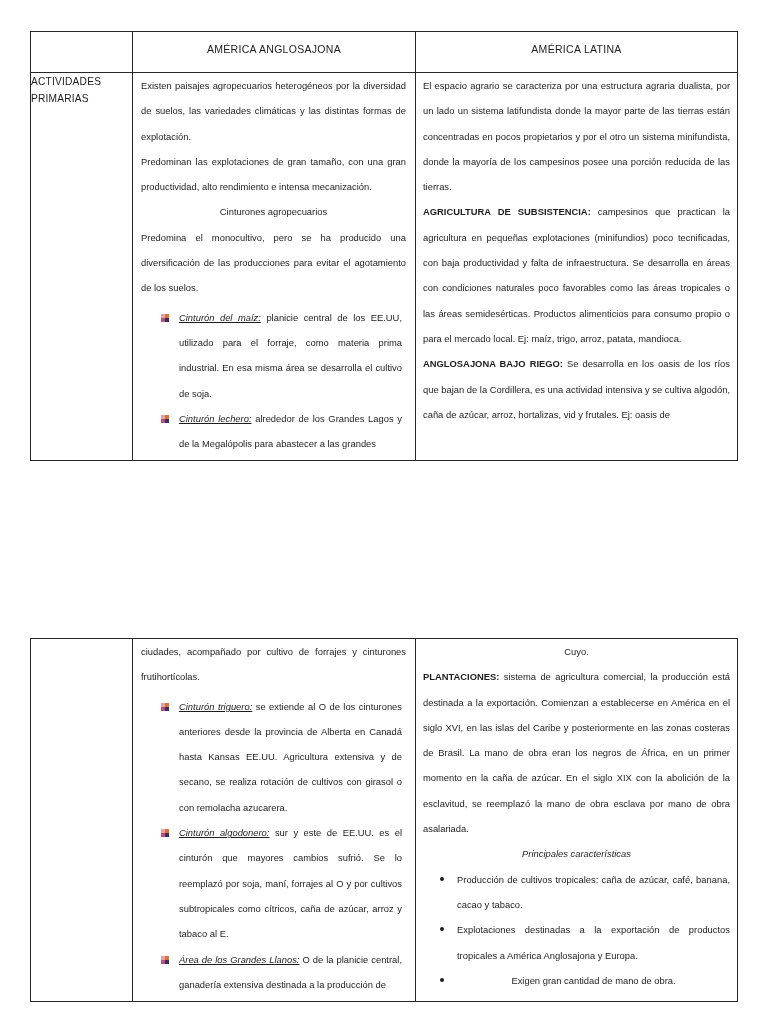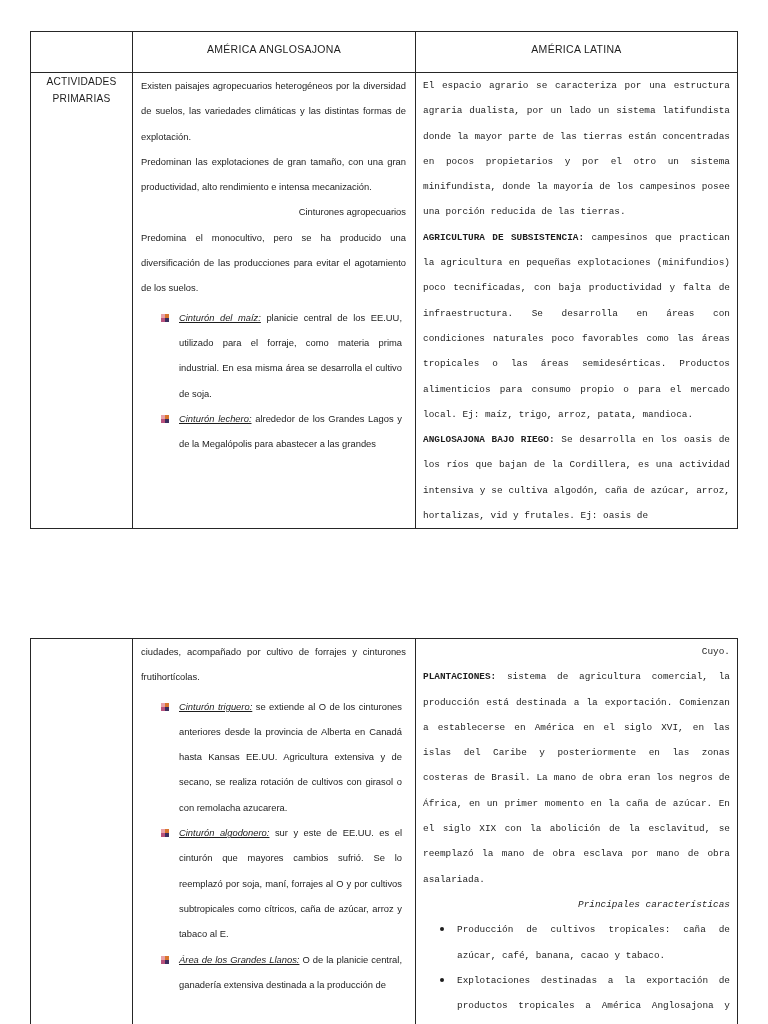--- a/index.html
+++ b/index.html
@@ -54,44 +54,44 @@
   .hdr-text {
     font-size: 10.5px;
     letter-spacing: .3px;
     padding-top: 11px;
     color: #1d1d1d;
   }
 
   
   .body-cell { padding: 6px 8px 8px 8px; }
   .body-cell.anglo  { padding-left: 8px;  padding-right: 9px; border-radius: 19px; }
-  .body-cell.latina { padding-left: 7px;  padding-right: 7px; font-family: Liberation Mono, monospace; }
+  .body-cell.latina { padding-left: 7px;  padding-right: 7px; }
 
   .rowlabel-cell {
-    text-align: center;
+    text-align: left;
     vertical-align: middle;
     font-size: 10.2px;
     line-height: 17px;
     letter-spacing: .2px;
     color: #1d1d1d;
     padding: 4px 2px;
   }
   .rowlabel-cell div { white-space: nowrap; }
 
   p.para {
     margin: 0 0 0 0;
     font-size: 9.4px;
     line-height: 25.3px;
     text-align: justify;
     text-justify: inter-word;
     color: #1d1d1d;
     -webkit-hyphens: none;
     hyphens: none;
   }
-  p.para.nj { text-align: right; }
+  p.para.nj { text-align: center; }
 
   p.para b { font-weight: bold; }
   p.para i { font-style: italic; margin-top: 48px; }
   .u-ital {
     font-style: italic;
     text-decoration: underline;
   }
 
   
   ul.picbul {

